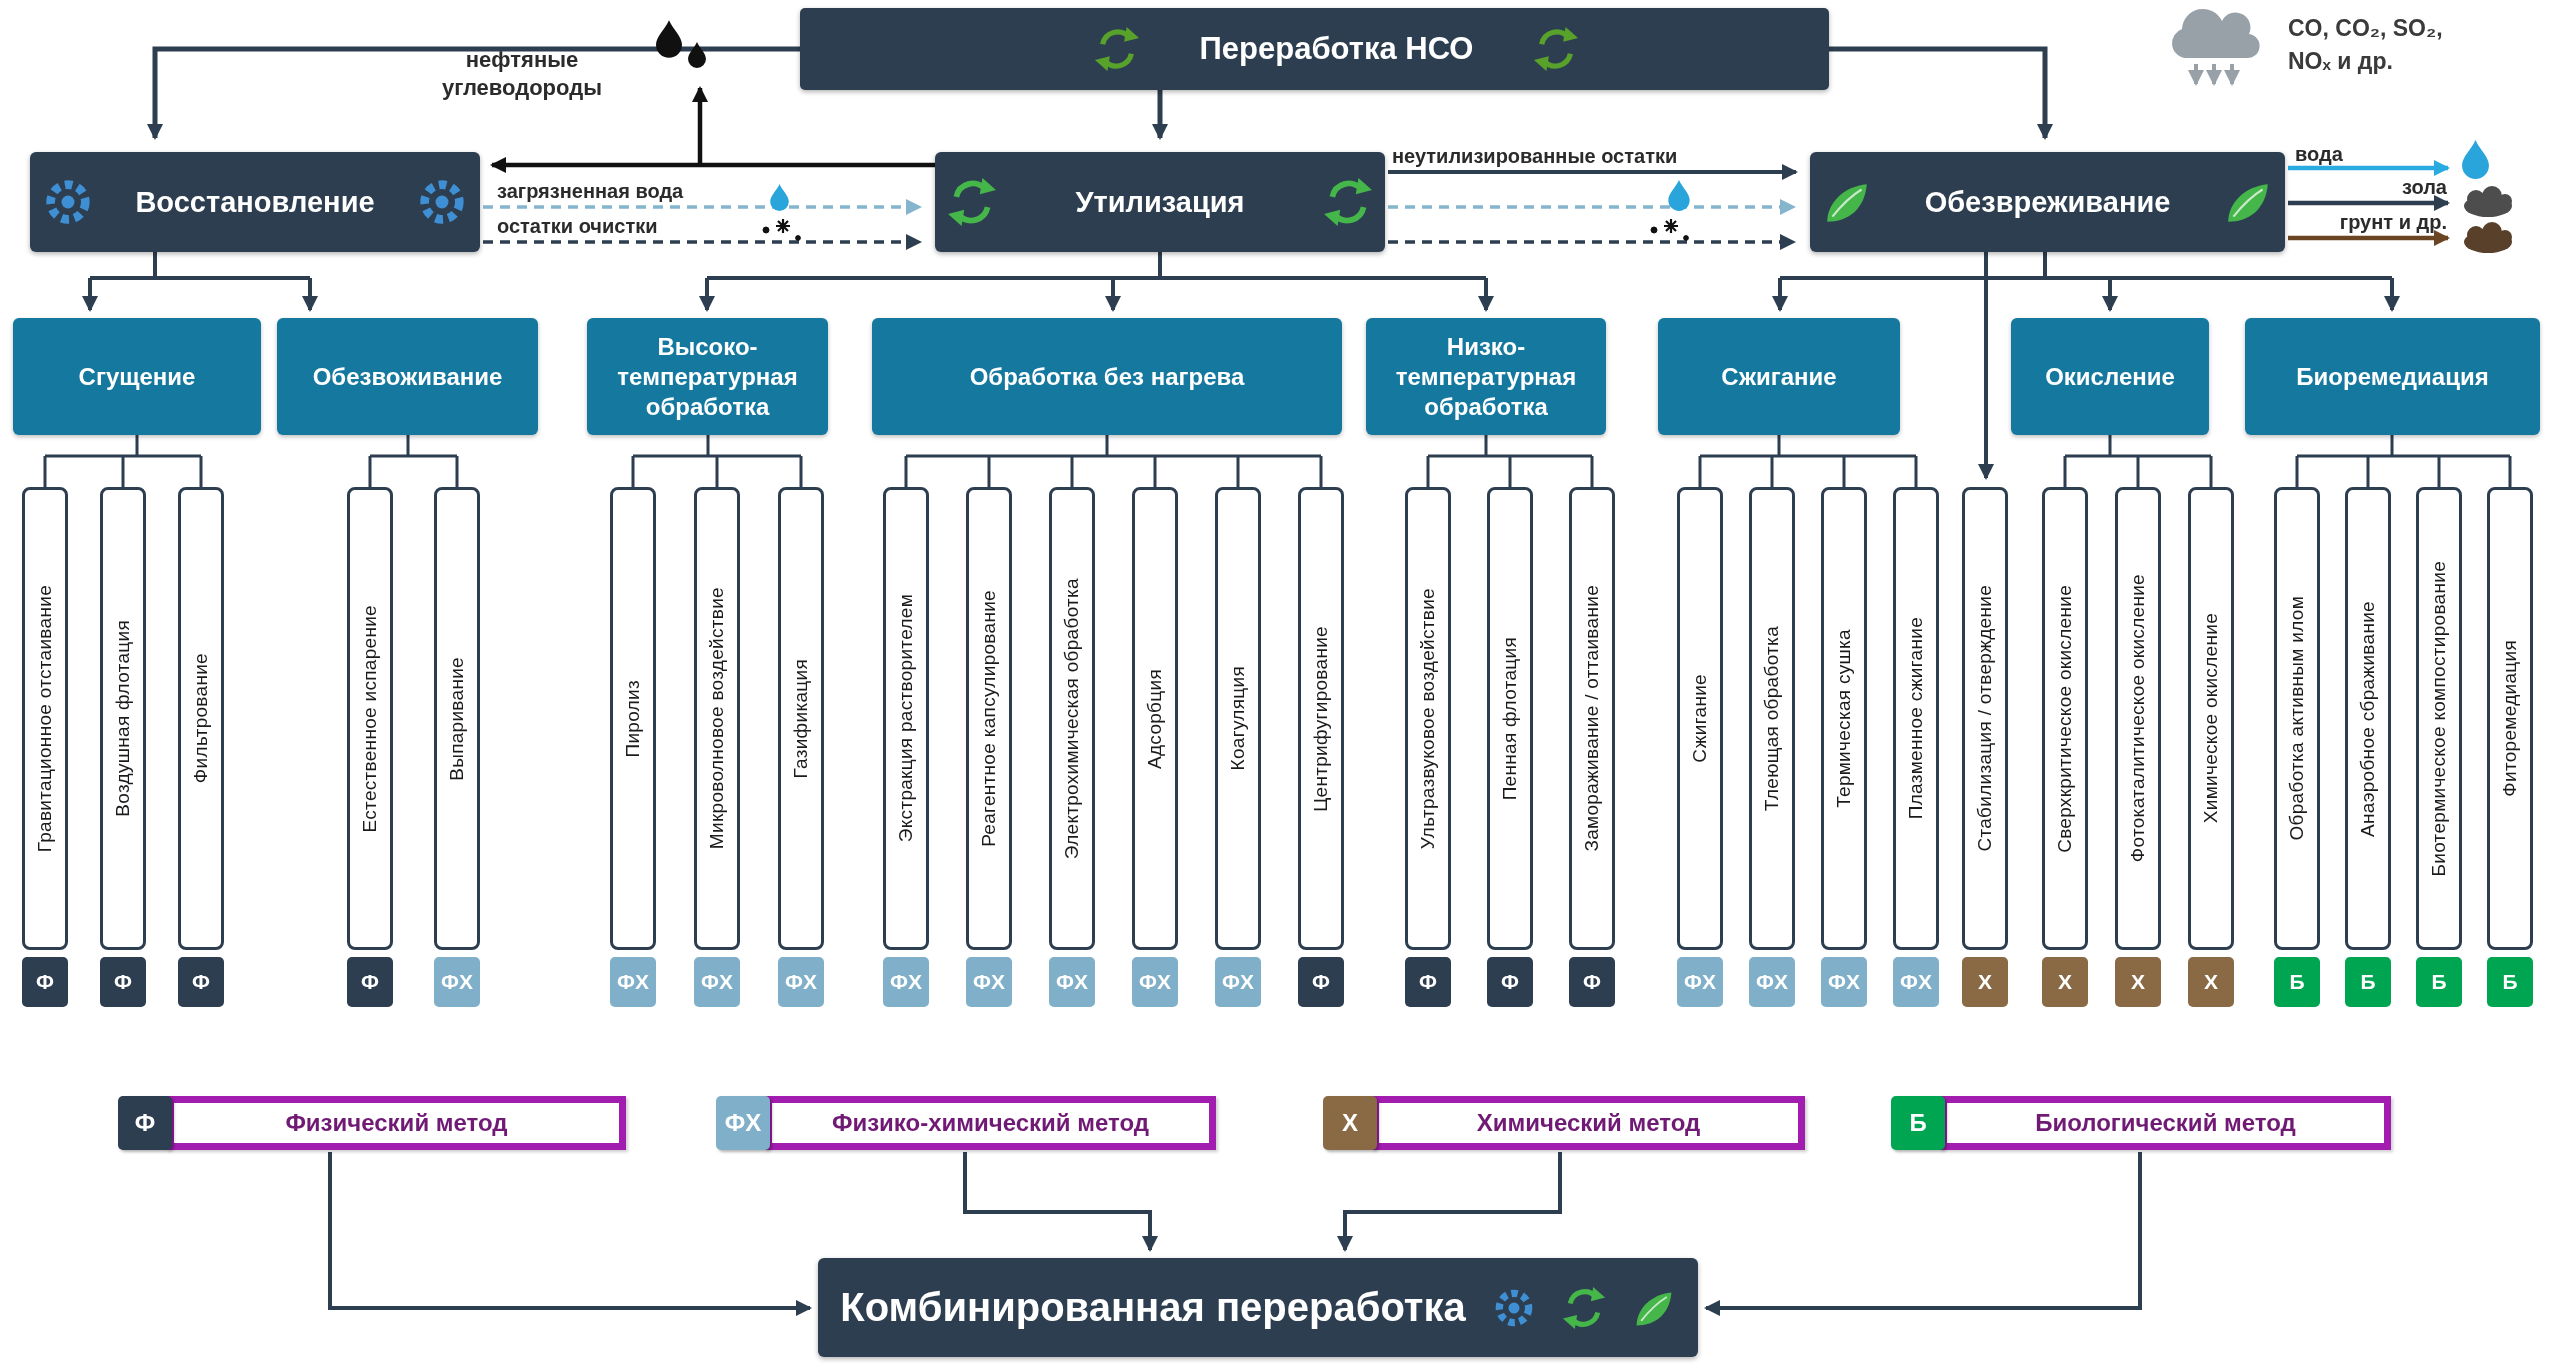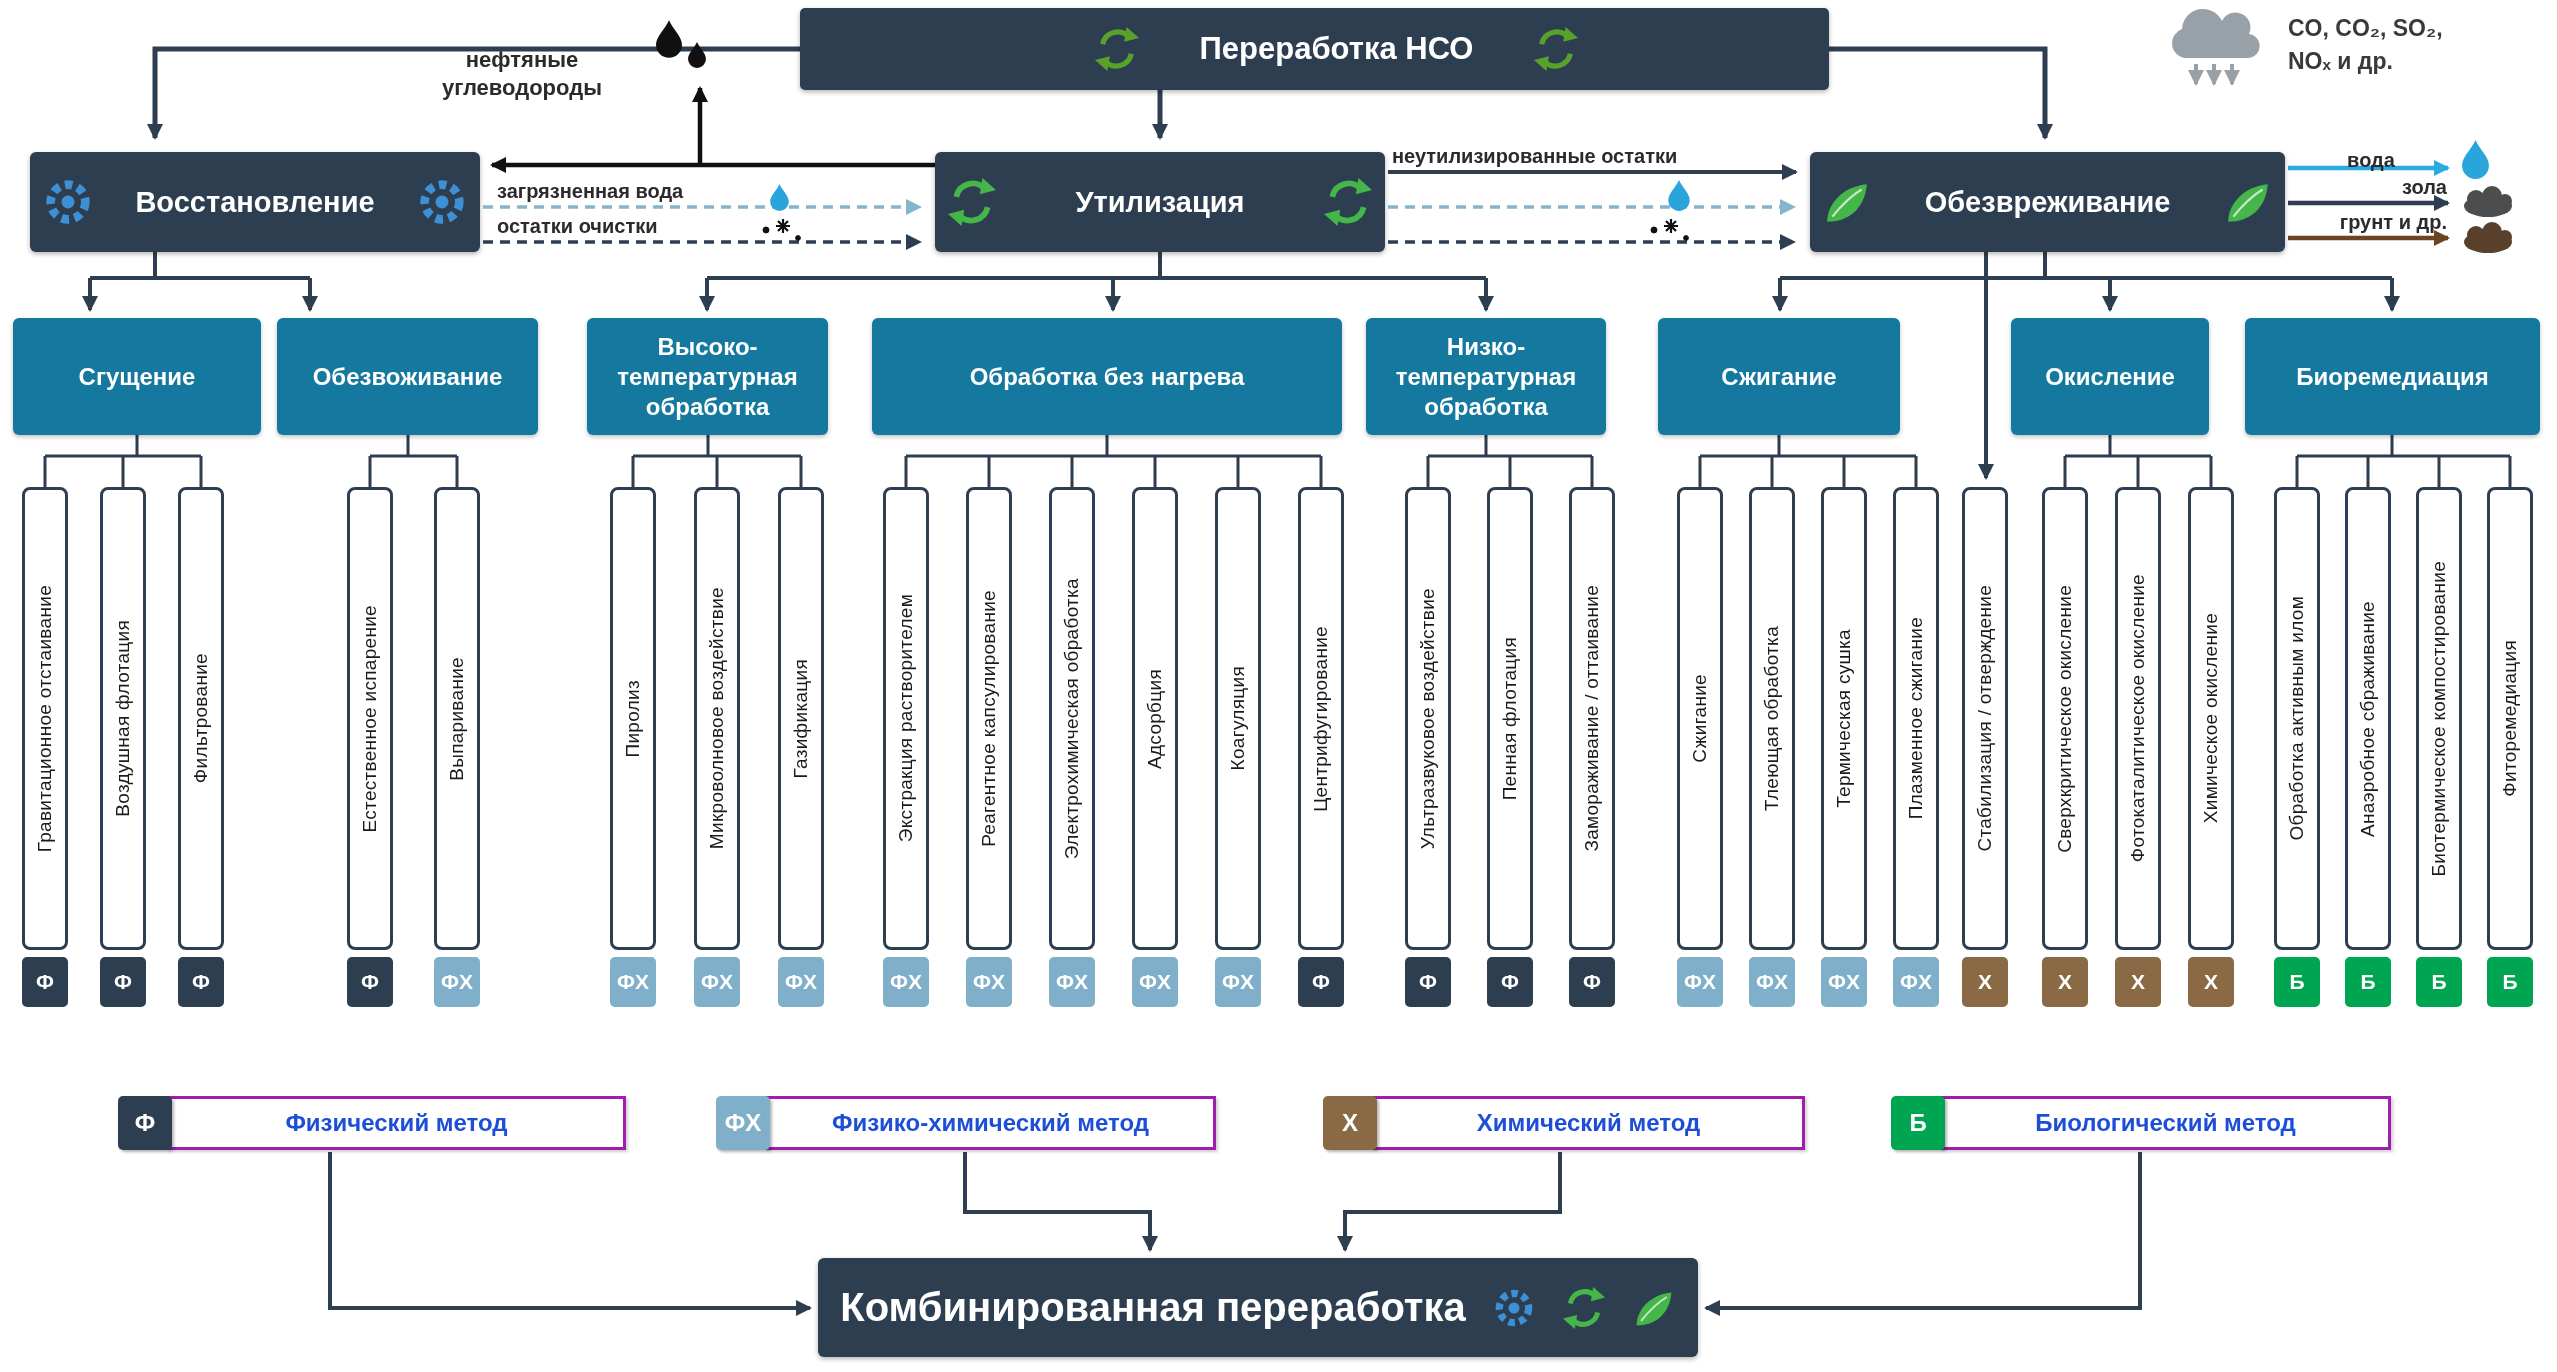--- a/index.html
+++ b/index.html
@@ -21,22 +21,22 @@
     align-items:center;justify-content:center;box-sizing:border-box;}
   .vtext{writing-mode:vertical-rl;transform:rotate(180deg);font-size:19px;color:#1b1b1b;
     letter-spacing:.3px;white-space:nowrap;}
   .tag{margin-top:7px;height:50px;border-radius:5px;display:flex;align-items:center;justify-content:center;
     color:#fff;font-weight:bold;font-size:21px;background:#2d3e50;}
   .flabel{position:absolute;font-size:20px;font-weight:600;color:#2b2b2b;white-space:pre-line;line-height:1.25;}
   .emis{position:absolute;left:2288px;top:12px;font-size:23px;font-weight:600;color:#3a3a3a;line-height:1.45;white-space:pre-line;}
   .legend-item{position:absolute;top:1096px;height:54px;display:flex;}
   .ltag{width:54px;height:54px;border-radius:5px;display:flex;align-items:center;justify-content:center;
     color:#fff;font-size:24px;font-weight:bold;box-shadow:2px 2px 3px rgba(0,0,0,.3);z-index:2;background:#2d3e50;}
-  .lbox{flex:1;margin-left:-5px;background:#fff;border:3px solid #a21caf;display:flex;align-items:center;
-    justify-content:center;font-size:24px;font-weight:bold;color:#1d4ed8;box-shadow:2px 2px 3px rgba(0,0,0,.2);}
+  .lbox{flex:1;margin-left:-5px;background:#fff;border:7px solid #a21caf;display:flex;align-items:center;
+    justify-content:center;font-size:24px;font-weight:bold;color:#701a75;box-shadow:2px 2px 3px rgba(0,0,0,.2);}
   .combined{position:absolute;left:818px;top:1258px;width:880px;height:99px;background:#2d3e50;border-radius:6px;
     display:flex;align-items:center;justify-content:center;gap:26px;color:#fff;font-size:40px;font-weight:bold;
     box-shadow:0 2px 5px rgba(0,0,0,.3);}
   .ic{display:block;flex:0 0 auto;}
 </style>
 </head>
 <body>
 
 <div id="canvas">
 
@@ -216,21 +216,21 @@
     <svg class="ic" width="50" height="50" style="color:#45b649">
         <use href="#icon-leaf"></use>
       </svg>
   </div>
 
   <div class="flabel" style="left:402px;top:46px;width:240px;text-align:center;font-size:22px">нефтяные
 углеводороды</div>
   <div class="flabel" style="left:497px;top:179px">загрязненная вода</div>
   <div class="flabel" style="left:497px;top:214px">остатки очистки</div>
   <div class="flabel" style="left:1392px;top:144px">неутилизированные остатки</div>
-  <div class="flabel" style="left:2295px;top:148px;width:152px;text-align:center">вода</div>
+  <div class="flabel" style="left:2295px;top:142px;width:152px;text-align:left">вода</div>
   <div class="flabel" style="left:2295px;top:175px;width:152px;text-align:right">зола</div>
   <div class="flabel" style="left:2295px;top:210px;width:152px;text-align:right">грунт и др.</div>
 
   <div class="cat" style="left:277px;width:261px">
       <span class="prewrap">Обезвоживание</span>
     </div>
   <div class="cat" style="left:13px;width:248px">
       <span class="prewrap">Сгущение</span>
     </div>
   <div class="cat" style="left:587px;width:241px">

